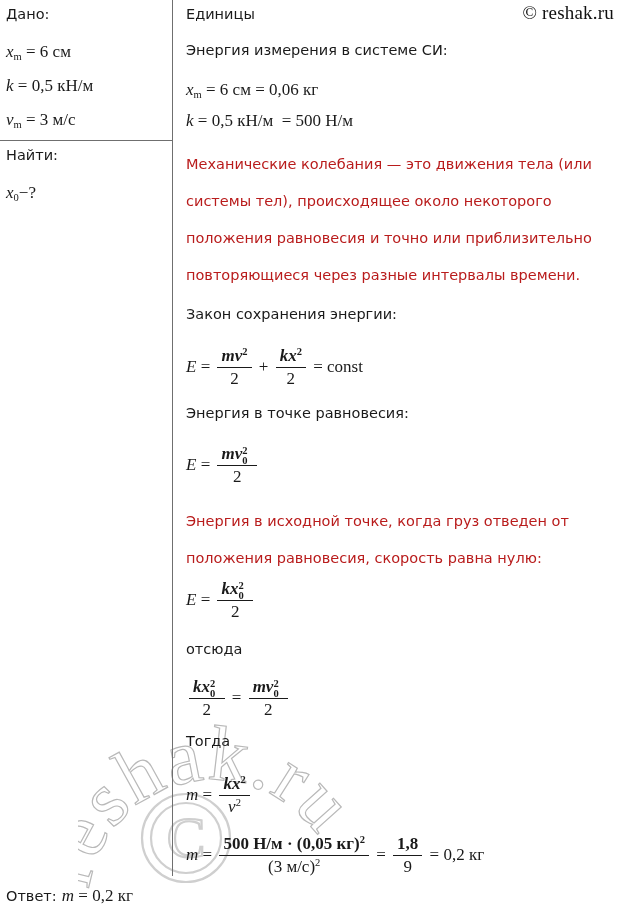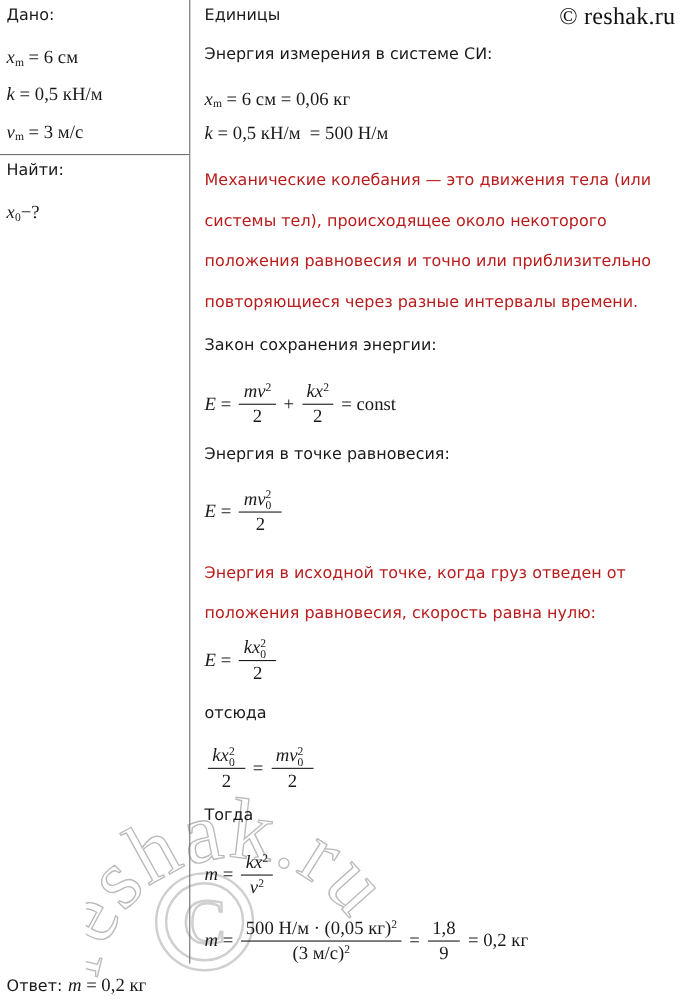--- a/index.html
+++ b/index.html
@@ -15,21 +15,21 @@
     font-family: "DejaVu Sans", sans-serif;
     color: #1a1a1a;
   }
 
   
   #wm-corner {
     position: absolute;
     top: 2px;
     right: 8px;
     font-family: "Liberation Serif", serif;
-    font-size: 22px;
+    font-size: 19px;
     color: #111;
     letter-spacing: .2px;
     white-space: nowrap;
   }
   #wm-big {
     position: absolute;
     left: 78px;
     top: 720px;
     width: 290px;
     height: 190px;
@@ -119,20 +119,21 @@
     vertical-align: middle;
     text-align: center;
     margin: 0 3px;
     position: relative;
     top: -1px;
   }
   .frac .num {
     display: block;
     padding: 0 4px 1px 4px;
     border-bottom: 1.1px solid #1a1a1a;
+    font-weight: bold;
   }
   .frac .den {
     display: block;
     padding: 1px 4px 0 4px;
   }
 
   .hrule {
     position: absolute;
     left: 0;
     width: 172px;

